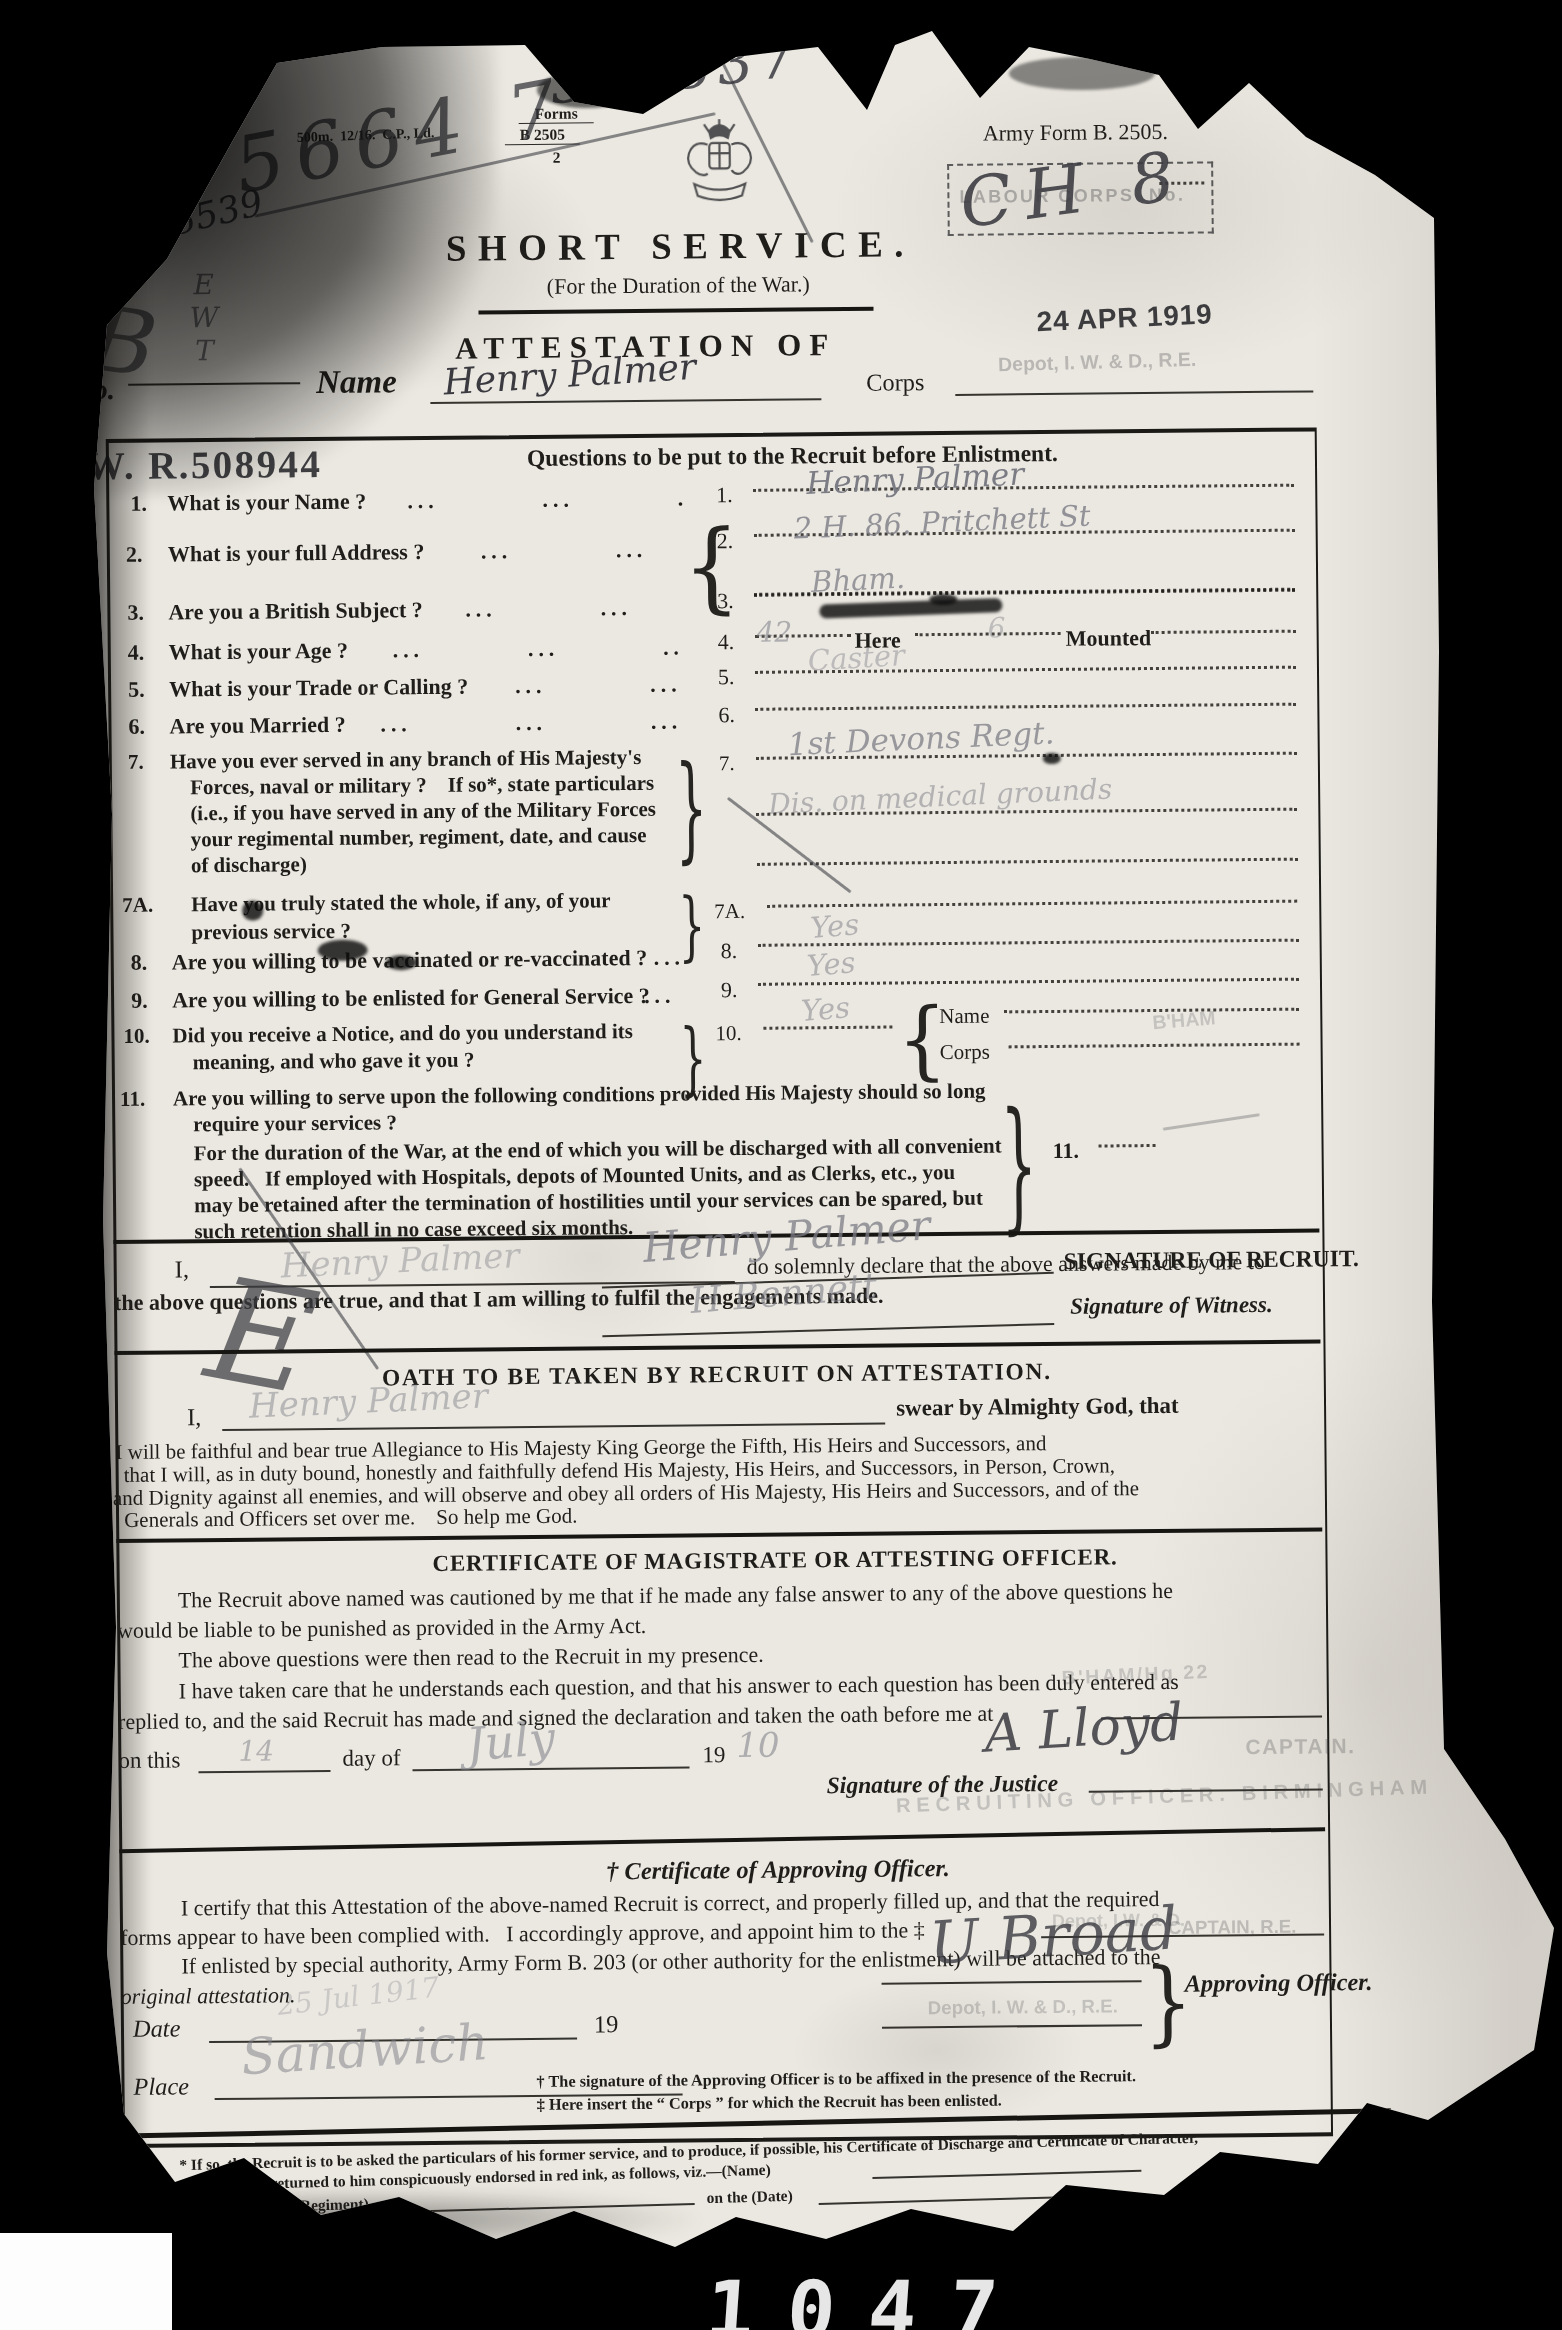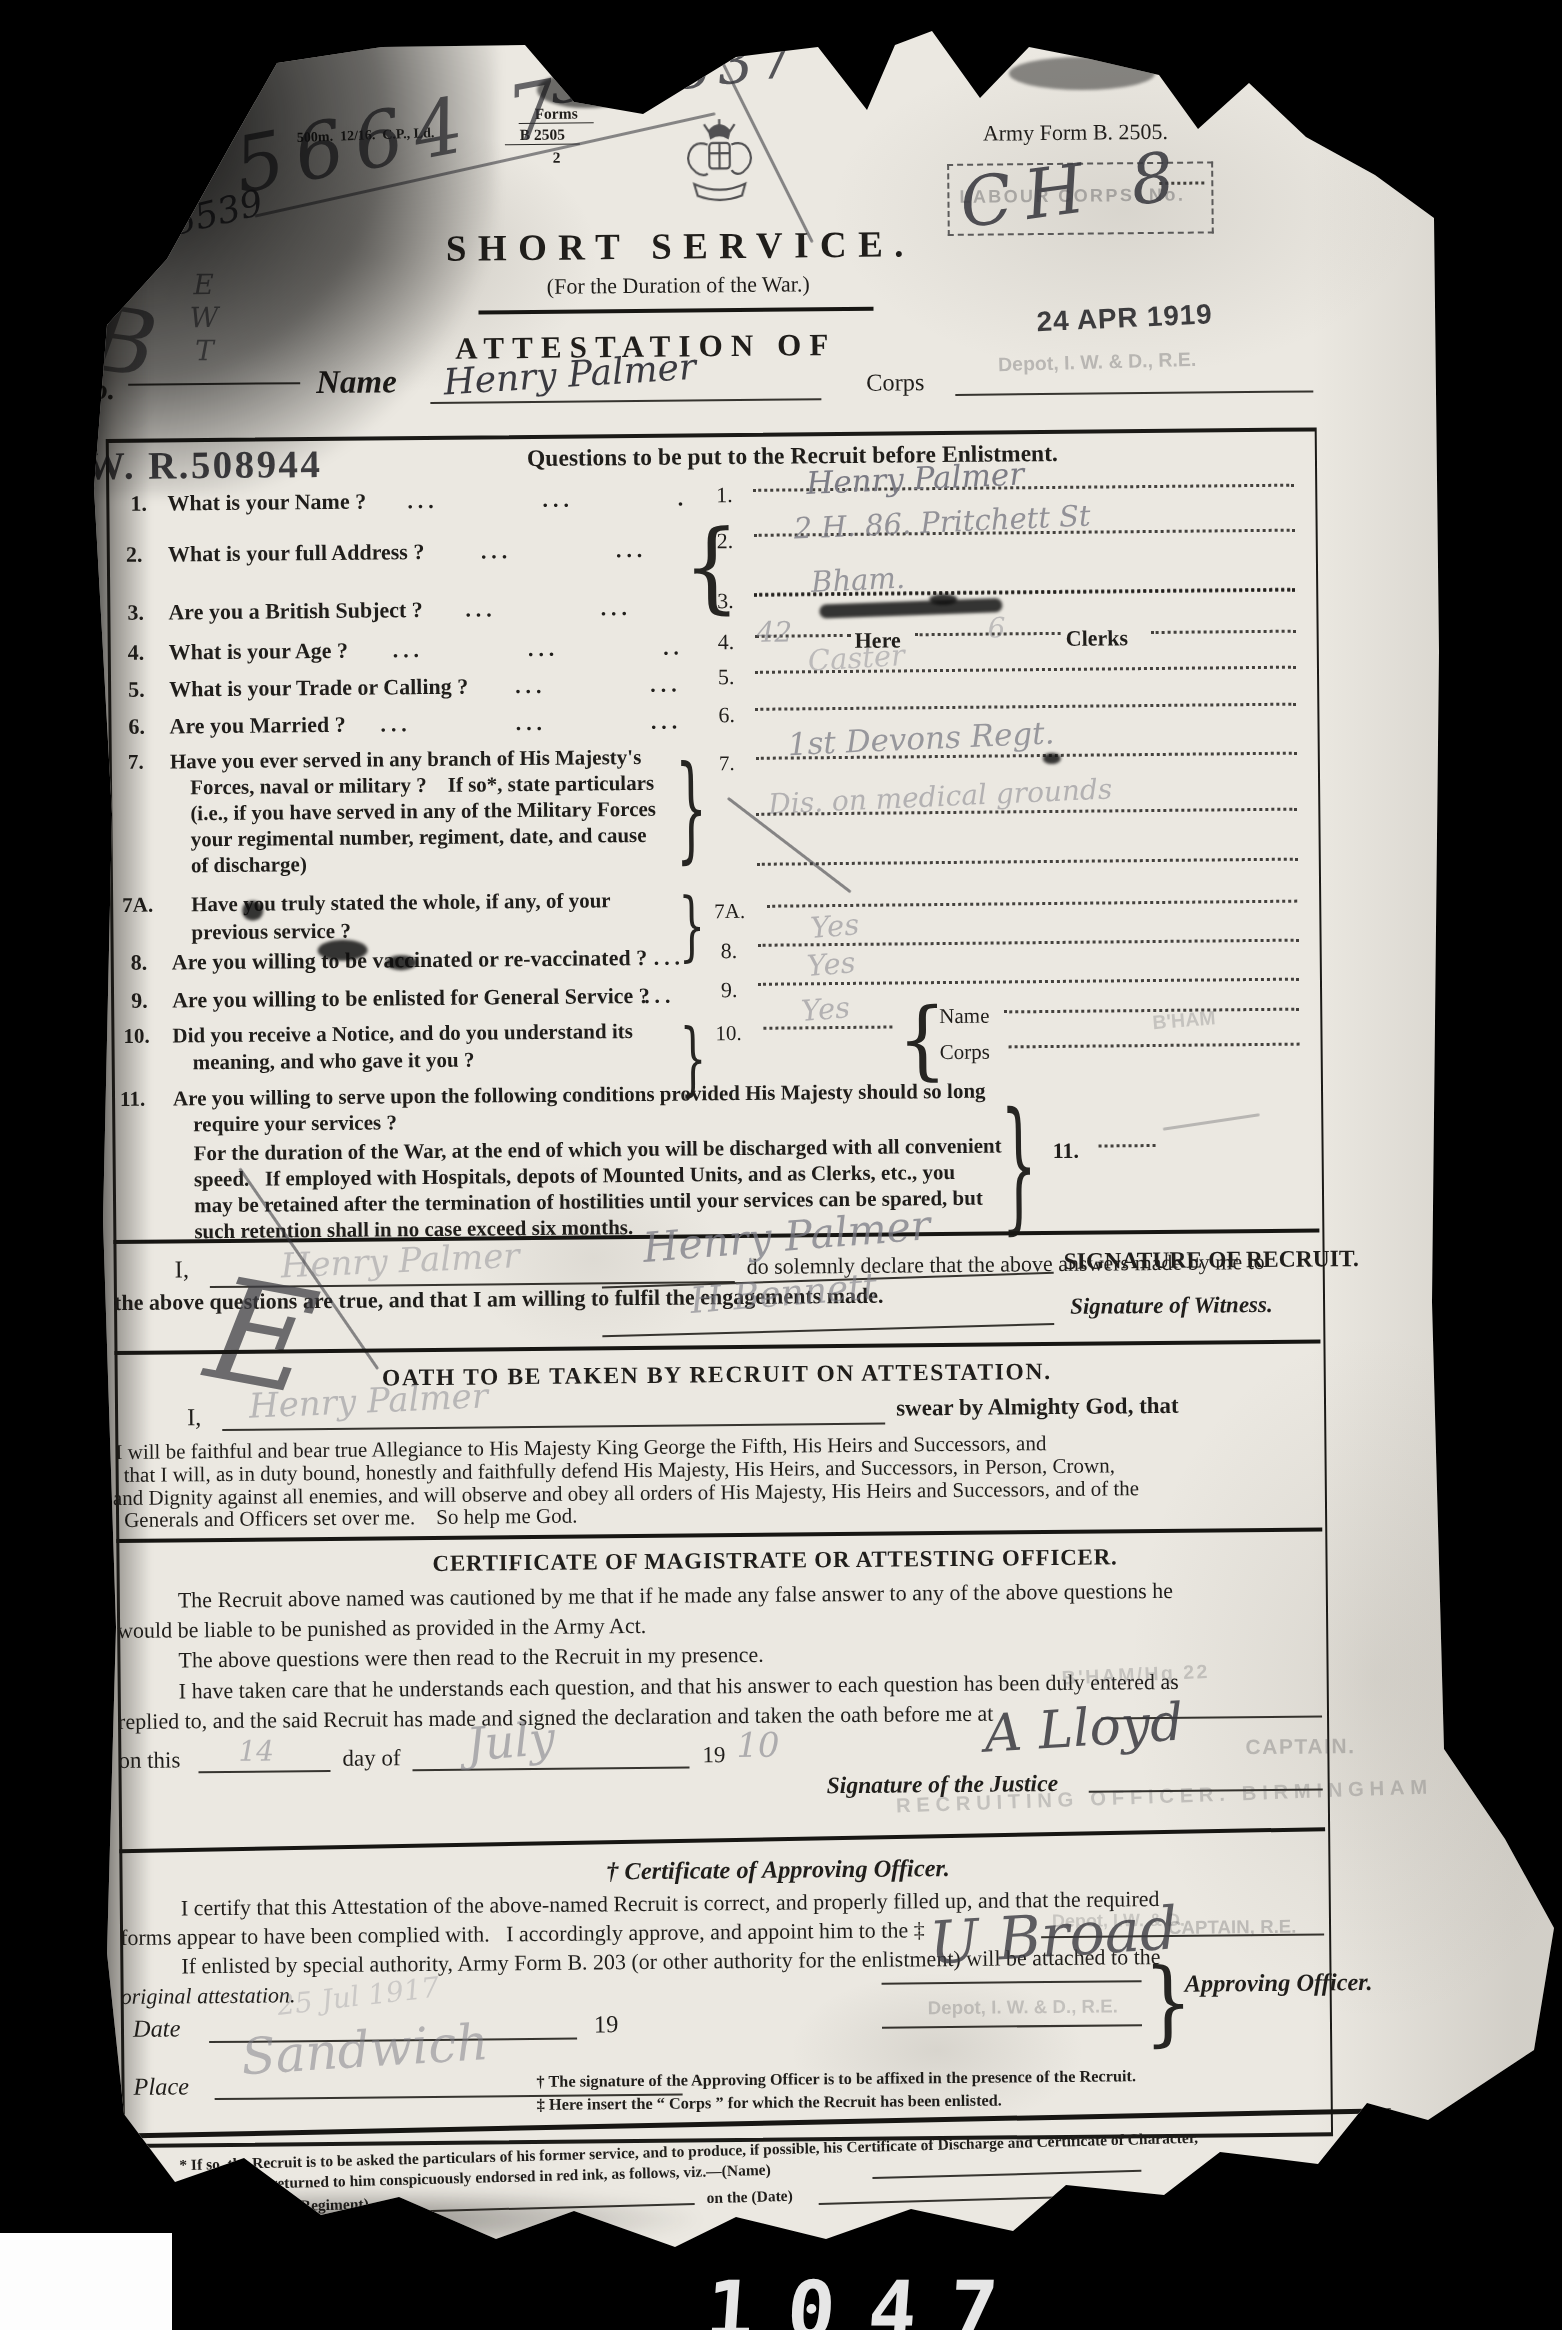--- a/index.html
+++ b/index.html
@@ -139,21 +139,21 @@
       <div class="dots" style="left:761px;top:600px;width:541px"></div>
       <div class="blob" style="left:936px;top:602px;width:28px;height:10.6px"></div>
 
       <span class="t f27 b" style="left:134px;top:640px">4.</span>
       <span class="t f27 b" style="left:175px;top:640px">What is your Age ?</span>
       <span class="t f27 fill" style="left:399px;top:640px;width:285px">...          ...          ...          ...          ...          ...</span>
       <span class="t f27" style="left:724px;top:635px">4.</span>
       <div class="dots" style="left:761px;top:641px;width:96px"></div>
       <span class="t f27 b" style="left:861px;top:635px">Here</span>
       <div class="dots" style="left:921px;top:641px;width:146px"></div>
-      <span class="t f27 b" style="left:1072px;top:635px">Clerks</span>
+      <span class="t f27 b" style="left:1072px;top:635px">Mounted</span>
       <div class="dots" style="left:1157px;top:641px;width:145px"></div>
       <span class="t f34 hw pen" style="left:763px;top:622px;opacity:.55">42</span>
       <span class="t f34 hw pen" style="left:994px;top:620px;opacity:.4">6</span>
 
       <span class="t f27 b" style="left:134px;top:677px">5.</span>
       <span class="t f27 b" style="left:175px;top:677px">What is your Trade or Calling ?</span>
       <span class="t f27 fill" style="left:521px;top:677px;width:163px">...          ...          ...          ...          ...          ...</span>
       <span class="t f27" style="left:724px;top:670px">5.</span>
       <div class="dots" style="left:761px;top:677px;width:541px"></div>
       <span class="t f36 hw pen" style="left:814px;top:648px;opacity:.42;transform:rotate(-3deg)">Caster</span>

